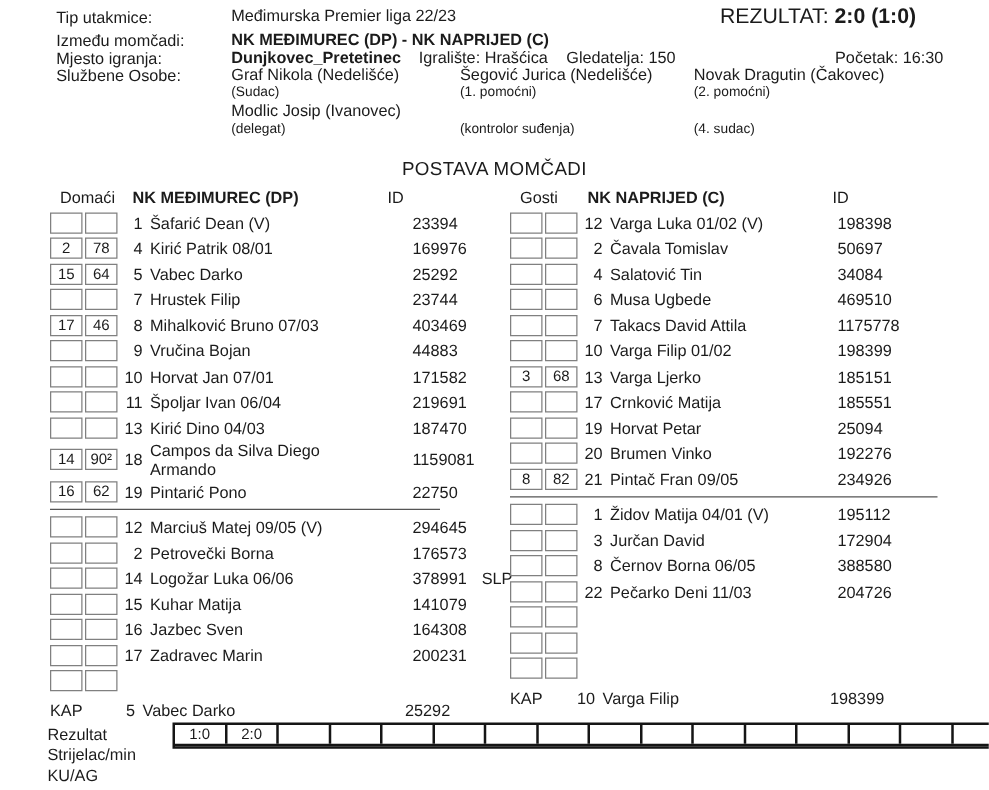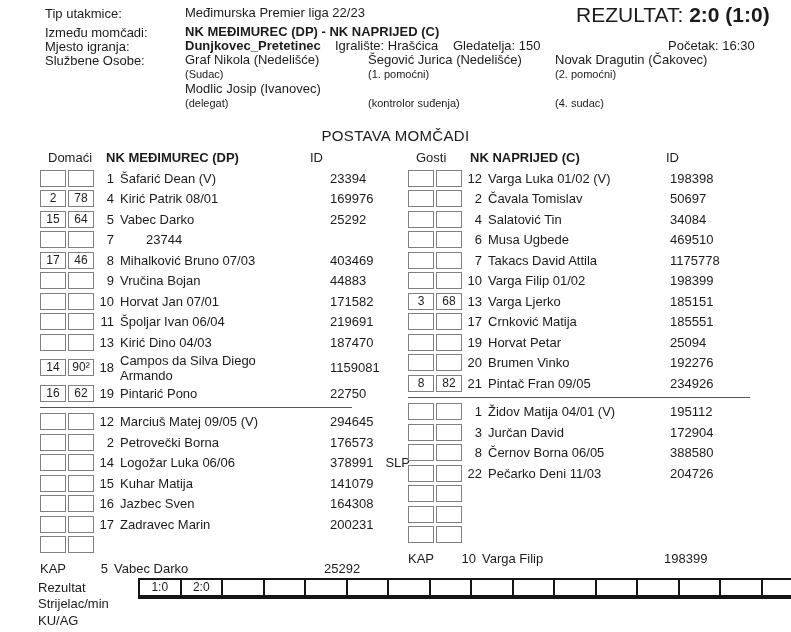--- a/index.html
+++ b/index.html
@@ -3,21 +3,21 @@
 <meta charset="utf-8">
 <style>
   html,body{margin:0;padding:0;background:#ffffff;}
   body{width:791px;height:632px;position:relative;overflow:hidden;
        font-family:"Liberation Sans", sans-serif;color:#1b1b1b;}
   .page{position:absolute;inset:0;}
   .abs{position:absolute;white-space:nowrap;}
   .fs13{font-size:13px;}
   .fs11{font-size:11px;}
   .bold{font-weight:bold;}
-  .result-line{font-size:21px;}
+  .result-line{font-size:17px;}
   .title{position:absolute;left:0;right:0;top:127px;text-align:center;font-size:15px;letter-spacing:.3px;}
 
   
   .col{position:absolute;top:148px;width:352px;}
   .col-left{left:40px;}
   .col-right{left:408px;}
   .colhead{position:relative;height:20px;font-size:13px;}
   .colhead .side{position:absolute;left:8px;top:2px;}
   .colhead .team{position:absolute;left:66px;top:2px;font-weight:bold;}
   .col-right .colhead .team{left:62px;}
@@ -118,20 +118,21 @@
           <span class="num">5</span>
           <span class="pname">Vabec Darko</span>
           <span class="pid">25292</span>
           <span class="pnote"></span>
         </div>
 
         <div class="prow">
           <span class="bx"></span>
           <span class="bx"></span>
           <span class="num">7</span>
+          <span class="pname">Hrustek Filip</span>
           <span class="pid">23744</span>
           <span class="pnote"></span>
         </div>
 
         <div class="prow">
           <span class="bx">17</span>
           <span class="bx">46</span>
           <span class="num">8</span>
           <span class="pname">Mihalković Bruno 07/03</span>
           <span class="pid">403469</span>

